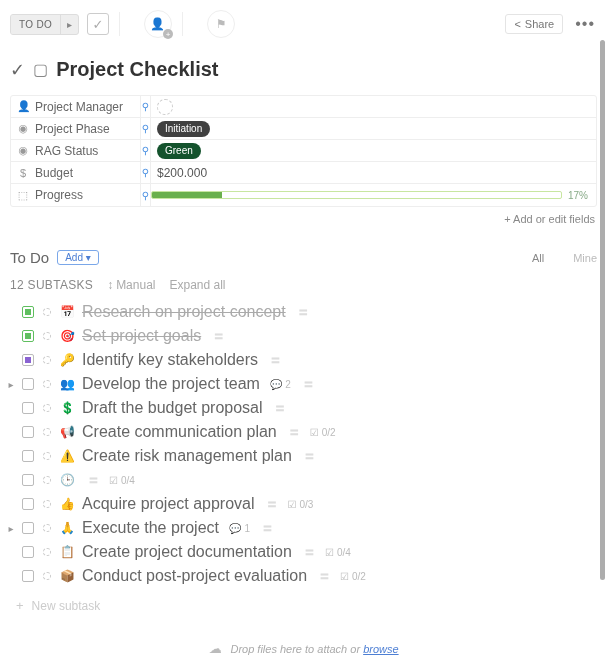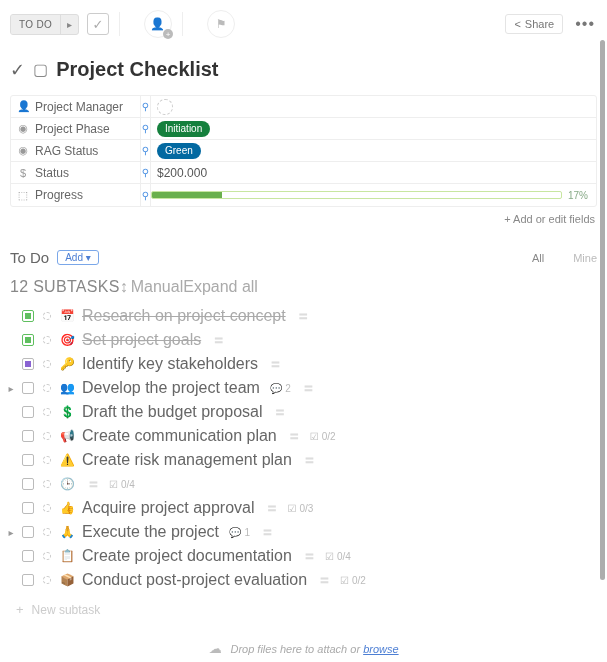--- a/index.html
+++ b/index.html
@@ -36,21 +36,21 @@
   .ppct { font-size:10px; color:#8a8; margin-left:6px; }
   .add-edit { text-align:right; font-size:11px; color:#888; padding:6px 12px 0 0; }
 
   .section { display:flex; align-items:center; padding: 24px 10px 6px 10px; }
   .section-title { font-size:15px; color:#666; margin-right:8px; }
   .add-pill { border:1px solid #7aa7e9; color:#4d7fd4; padding:1px 7px; border-radius:3px; font-size:10px;text-align:center; }
   .view-toggle { margin-left:auto; display:flex; gap:4px; font-size:11px; }
   .view-toggle .all { color:#888; }
   .view-toggle .mine { color:#bbb;margin-left:25px; }
 
-  .subbar { display:flex; align-items:center; padding:6px 10px; font-size:16px; color:#aaa; }
+  .subbar { display:flex; align-items:center; gap:14px; padding:6px 10px; font-size:12px; color:#aaa; }
   .subcount { color:#888; letter-spacing:.3px; }
   .sort { display:flex; align-items:center; gap:3px; }
 
   .tasks { padding: 2px 0 0 6px; }
   .task { display:flex; align-items:center; height:24px; gap:6px; position:relative; }
   .expander { width:10px; font-size:10px; color:#999; text-align:center; }
   .expander.hidden-exp { visibility:hidden; }
   .chk { width:12px; height:12px; border:1px solid #bbb; border-radius:2px; display:flex; align-items:center; justify-content:center; }
   .chk.done { border-color:#5fbf5f; }
   .chk.done .inner { width:6px; height:6px; background:#5fbf5f; }
@@ -116,37 +116,37 @@
         <span class="avatar-dashed"></span>
       </div>
     </div>
     <div class="frow">
       <div class="fname">
         <span class="ic">◉</span>
         <span>Project Phase</span>
       </div>
       <div class="pin">⚲</div>
       <div class="fval">
-        <span class="pill" style="background:#15803d">Initiation</span>
+        <span class="pill" style="background:#404040">Initiation</span>
       </div>
     </div>
     <div class="frow">
       <div class="fname">
         <span class="ic">◉</span>
         <span>RAG Status</span>
       </div>
       <div class="pin">⚲</div>
       <div class="fval">
-        <span class="pill" style="background:#0369a1">Green</span>
+        <span class="pill" style="background:#14532d">Green</span>
       </div>
     </div>
     <div class="frow">
       <div class="fname">
         <span class="ic">$</span>
-        <span>Status</span>
+        <span>Budget</span>
       </div>
       <div class="pin">⚲</div>
       <div class="fval">$200.000</div>
     </div>
     <div class="frow">
       <div class="fname">
         <span class="ic">⬚</span>
         <span>Progress</span>
       </div>
       <div class="pin">⚲</div>

